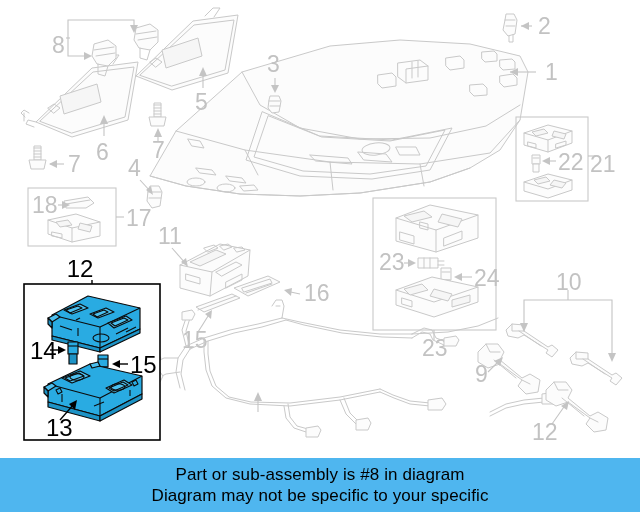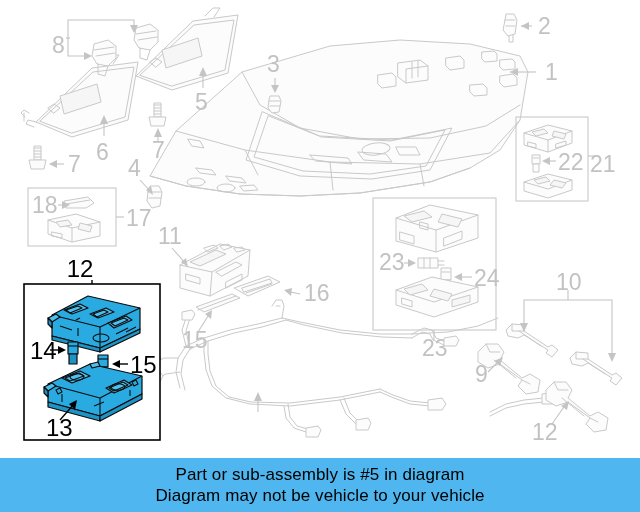--- a/index.html
+++ b/index.html
@@ -513,17 +513,17 @@
         <path class="hl-lead" d="M60,420 L74,404"></path>
         <polygon class="hl-head" points="77,400 75,410 69,404"></polygon>
       </g>
       <text class="hl-num" x="46" y="436">13</text>
 
     </svg>
 
   </div>
 
   <div id="banner">
-    <div class="bline">Part or sub-assembly is #5 in diagram</div>
-    <div class="bline">Diagram may not be vehicle to your vehicle</div>
+    <div class="bline">Part or sub-assembly is #8 in diagram</div>
+    <div class="bline">Diagram may not be specific to your specific</div>
   </div>
 
 </div>
 
 </body></html>

